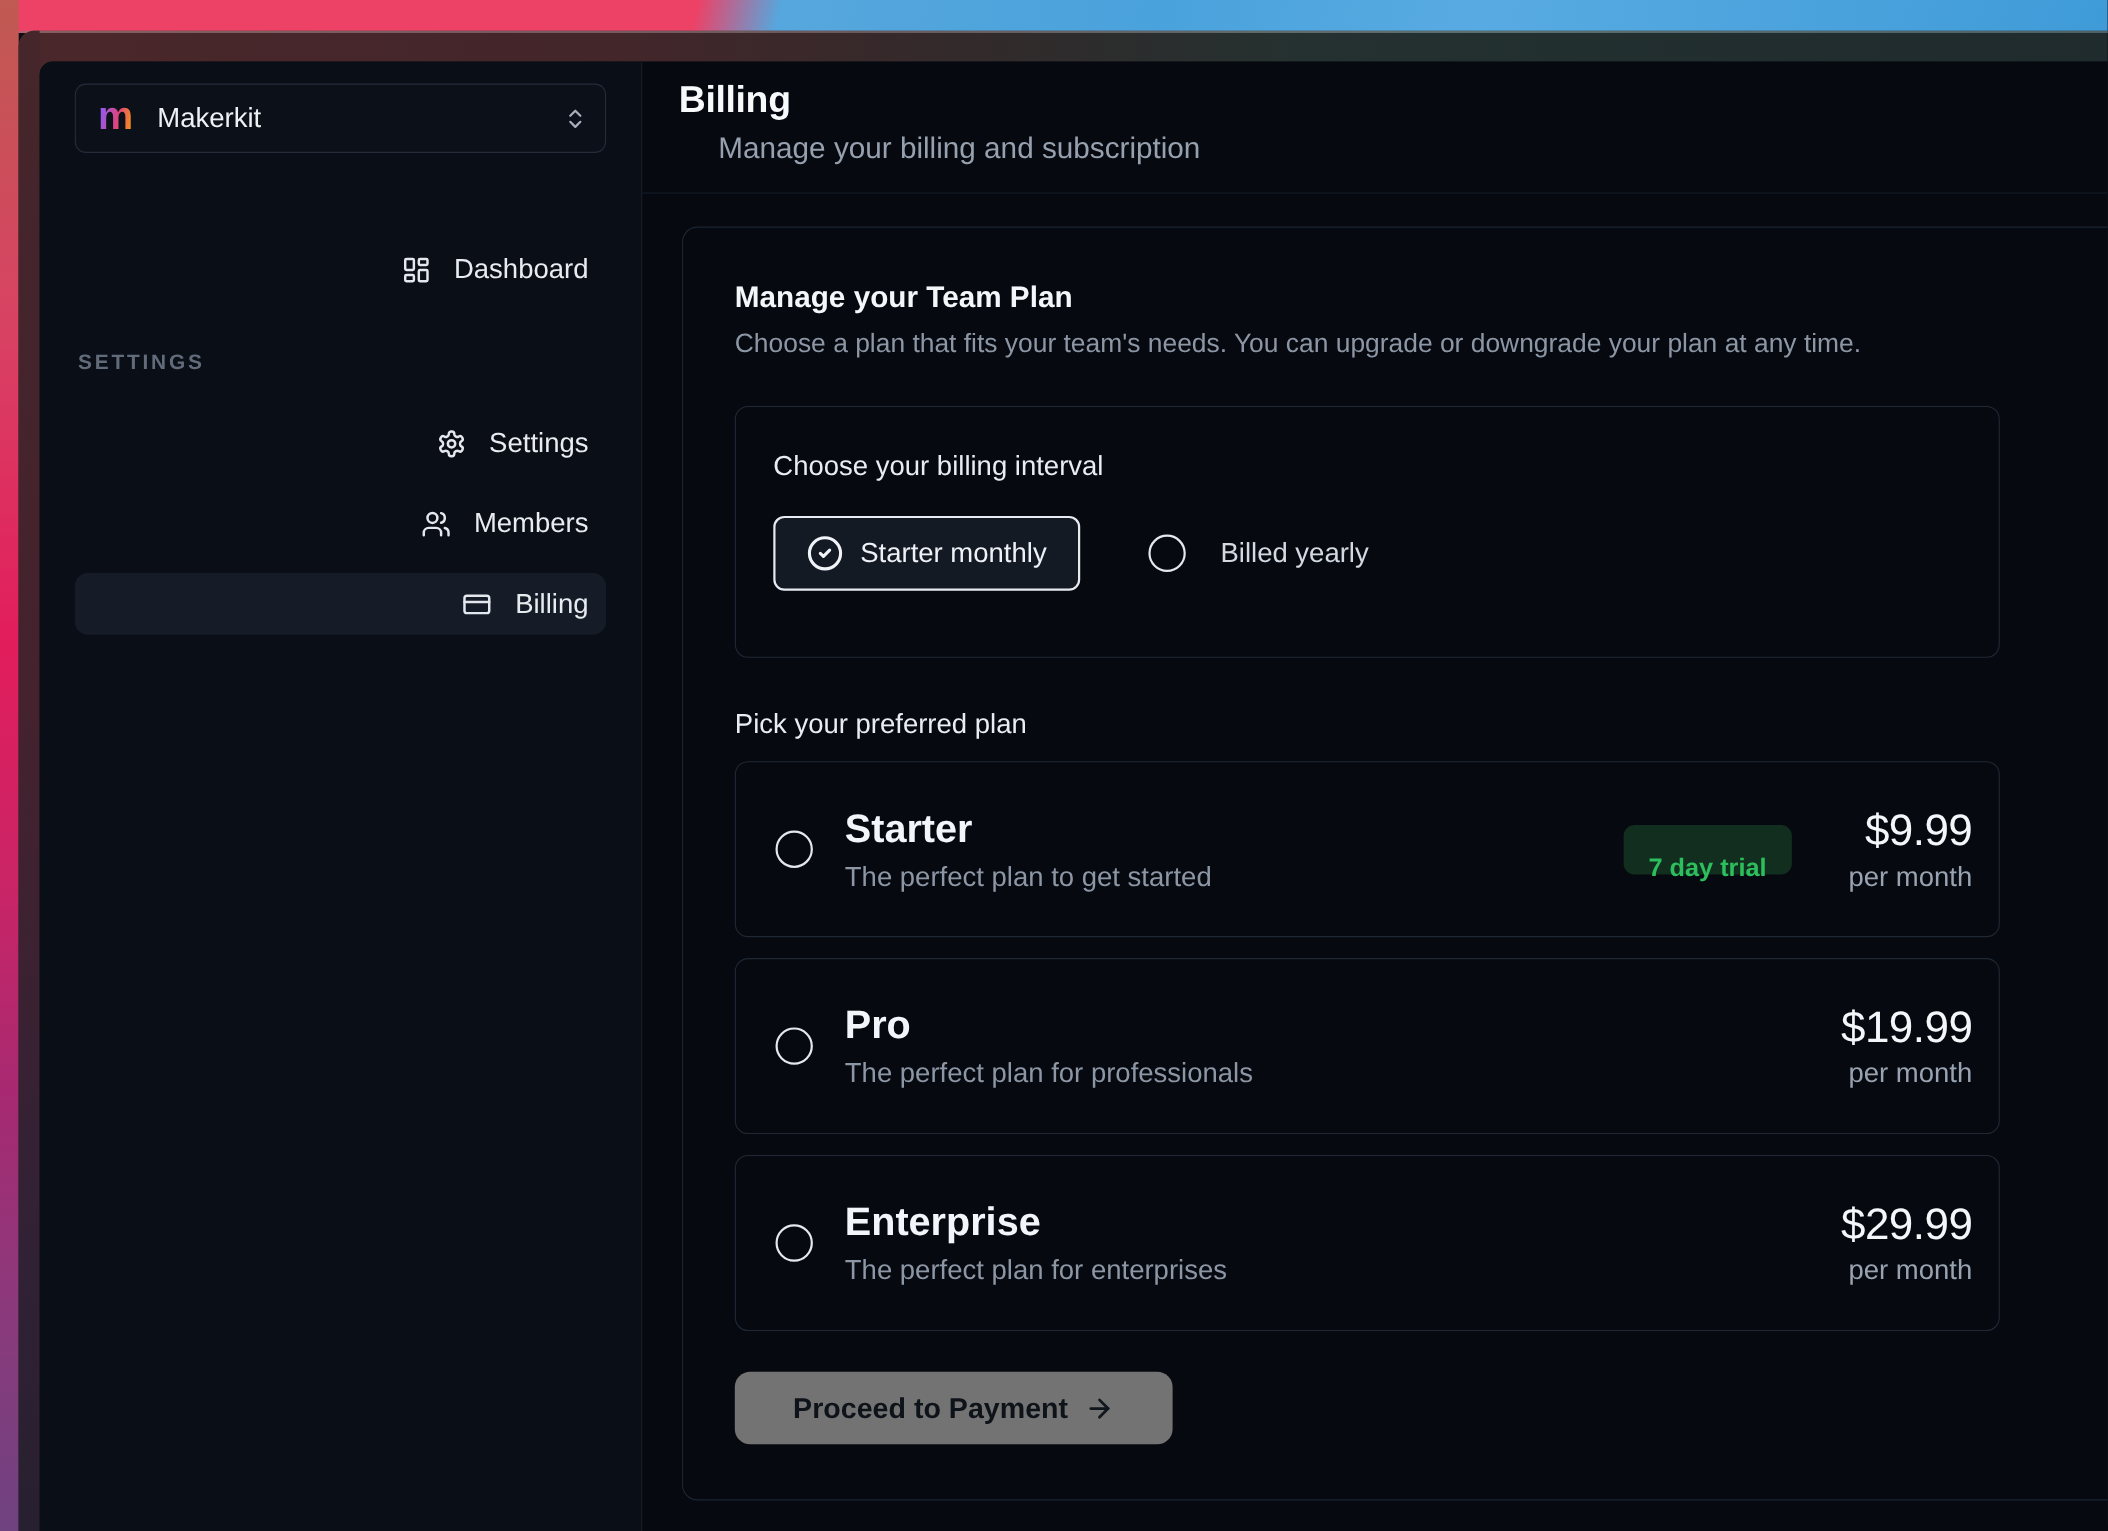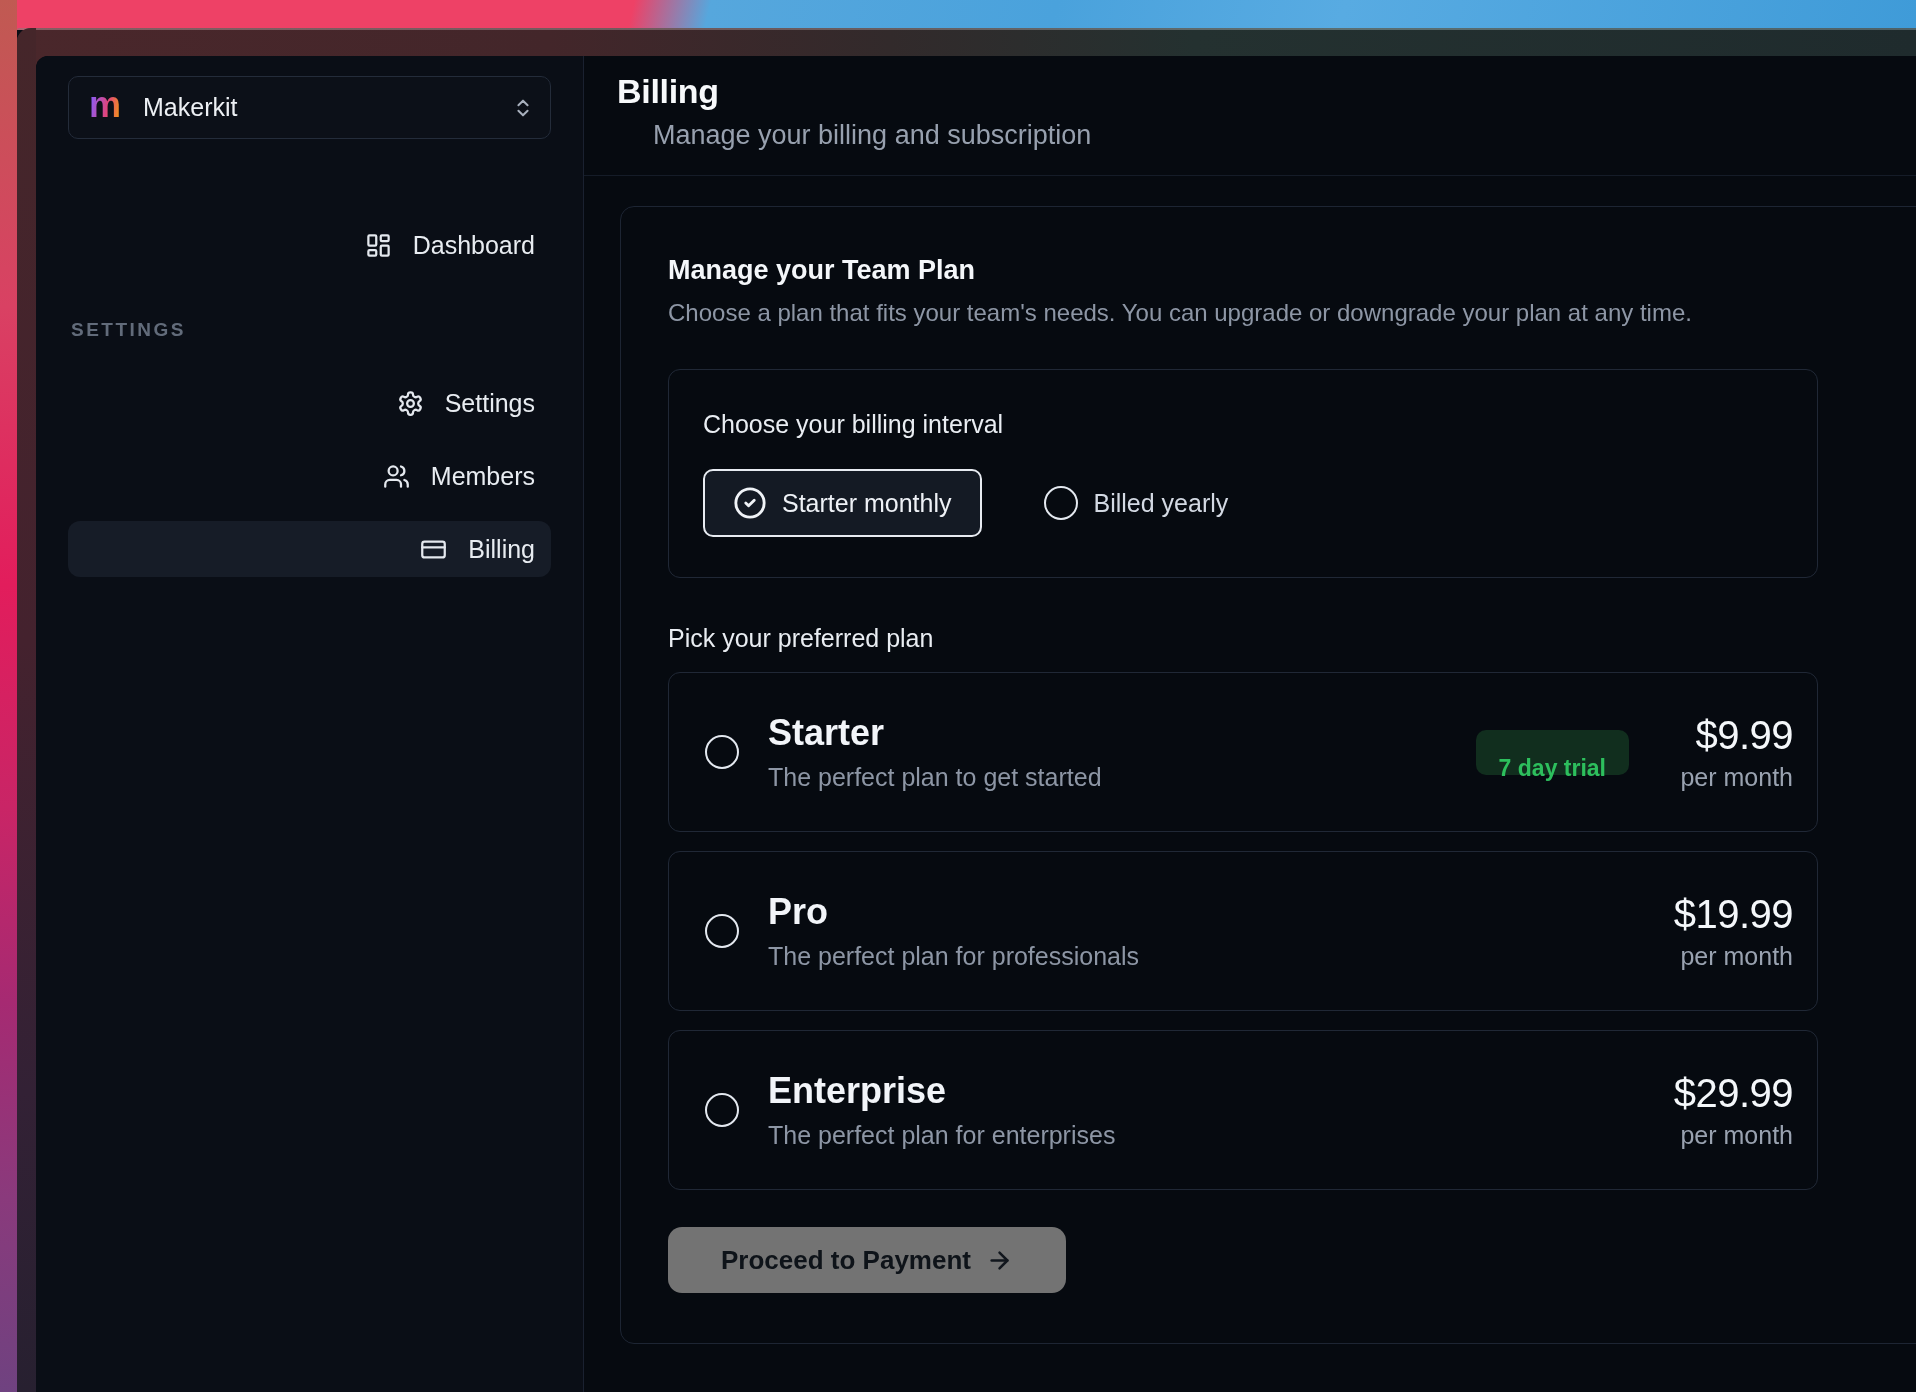--- a/index.html
+++ b/index.html
@@ -51,28 +51,28 @@
   .page-title { font-size:34px; font-weight:bold; color:#f7f9fb; letter-spacing:-.3px; }
   .page-subtitle { margin-top:9px; font-size:27px; color:#97a0ae;margin-left:36px; }
   .header-divider { margin-top:24px; border-bottom:1px solid #151c28; }
 
   .plan-card { margin:30px -60px 0 36px; border:1px solid #1d2533; border-radius:14px;
     padding:48px 0 50px 47px; }
   .card-title { font-size:27px; font-weight:bold; color:#f4f7fa; }
   .card-subtitle { margin-top:13px; font-size:24px; color:#8d96a5; }
 
   .interval-box { margin-top:42px; width:1150px; border:1px solid #202836; border-radius:12px;
-    padding:40px 40px 40px 34px; }
+    padding:40px 40px 60px 34px; }
   .interval-label { font-size:25px; font-weight:500; color:#e9edf2; }
   .interval-options { margin-top:30px; display:flex; align-items:center; gap:62px; }
   .interval-option-selected { height:68px; padding:0 28px; border:2px solid #e7ebf1; border-radius:10px;
     background:#141a24; display:flex; align-items:center; gap:15px; cursor:pointer; }
   .interval-option-selected .opt-label { font-size:25px; color:#eef1f6; }
   .check-circle { width:34px; height:34px; color:#f0f3f7; }
-  .interval-option { display:flex; align-items:center; gap:16px; cursor:pointer; }
+  .interval-option { display:flex; align-items:center; gap:32px; cursor:pointer; }
   .interval-option .opt-label { font-size:25px; color:#d3d9e3; }
   .radio-circle { width:34px; height:34px; border:2px solid #e3e8ef; border-radius:50%; flex:0 0 34px; }
 
   .plans-label { margin-top:46px; font-size:25px; font-weight:500; color:#e9edf2; }
   .plan-row { width:1150px; height:160px; border:1px solid #202836; border-radius:12px;
     margin-top:19px; display:flex; align-items:center; padding:0 24px 0 36px; cursor:pointer; }
   .plan-row:first-of-type { margin-top:26px; }
   .plan-info { margin-left:29px; }
   .plan-name { font-size:36px; font-weight:bold; color:#f2f5f9; }
   .plan-desc { margin-top:9px; font-size:25px; color:#8d96a5; }

